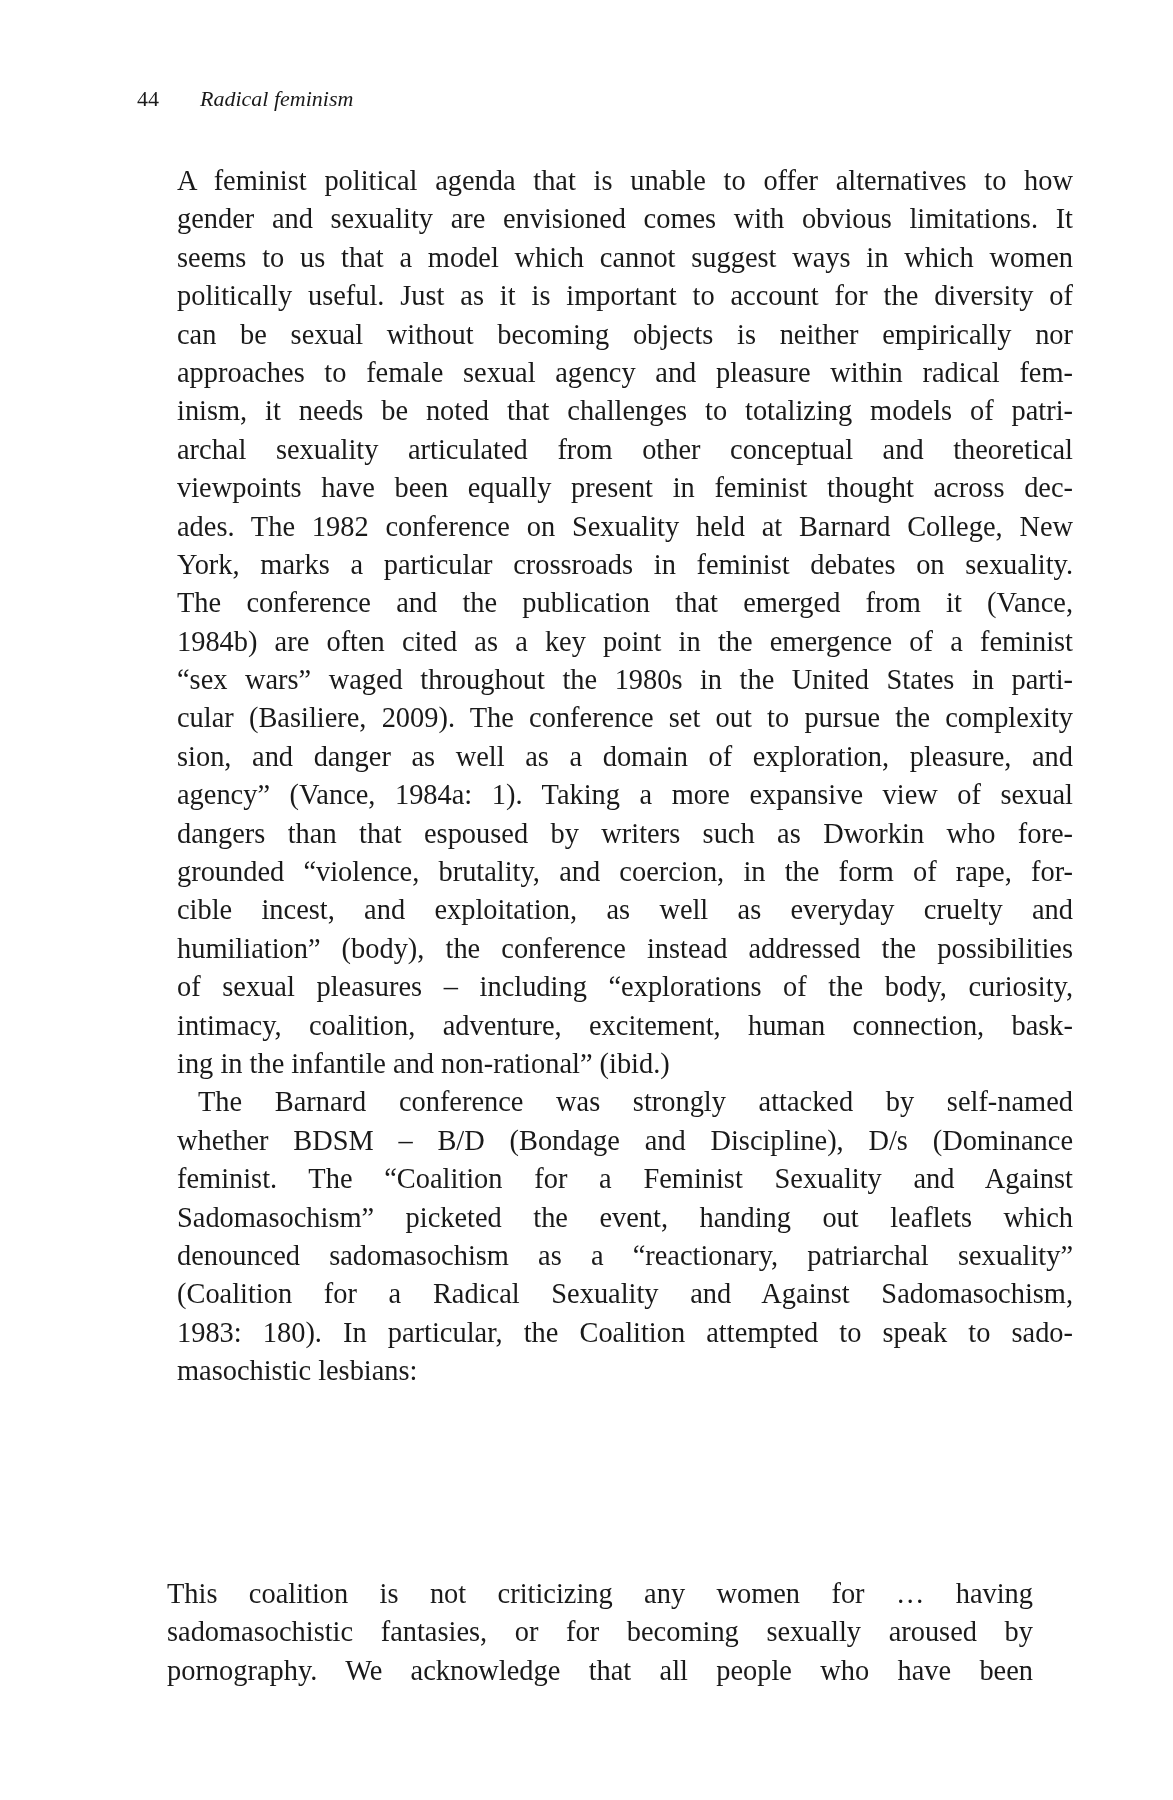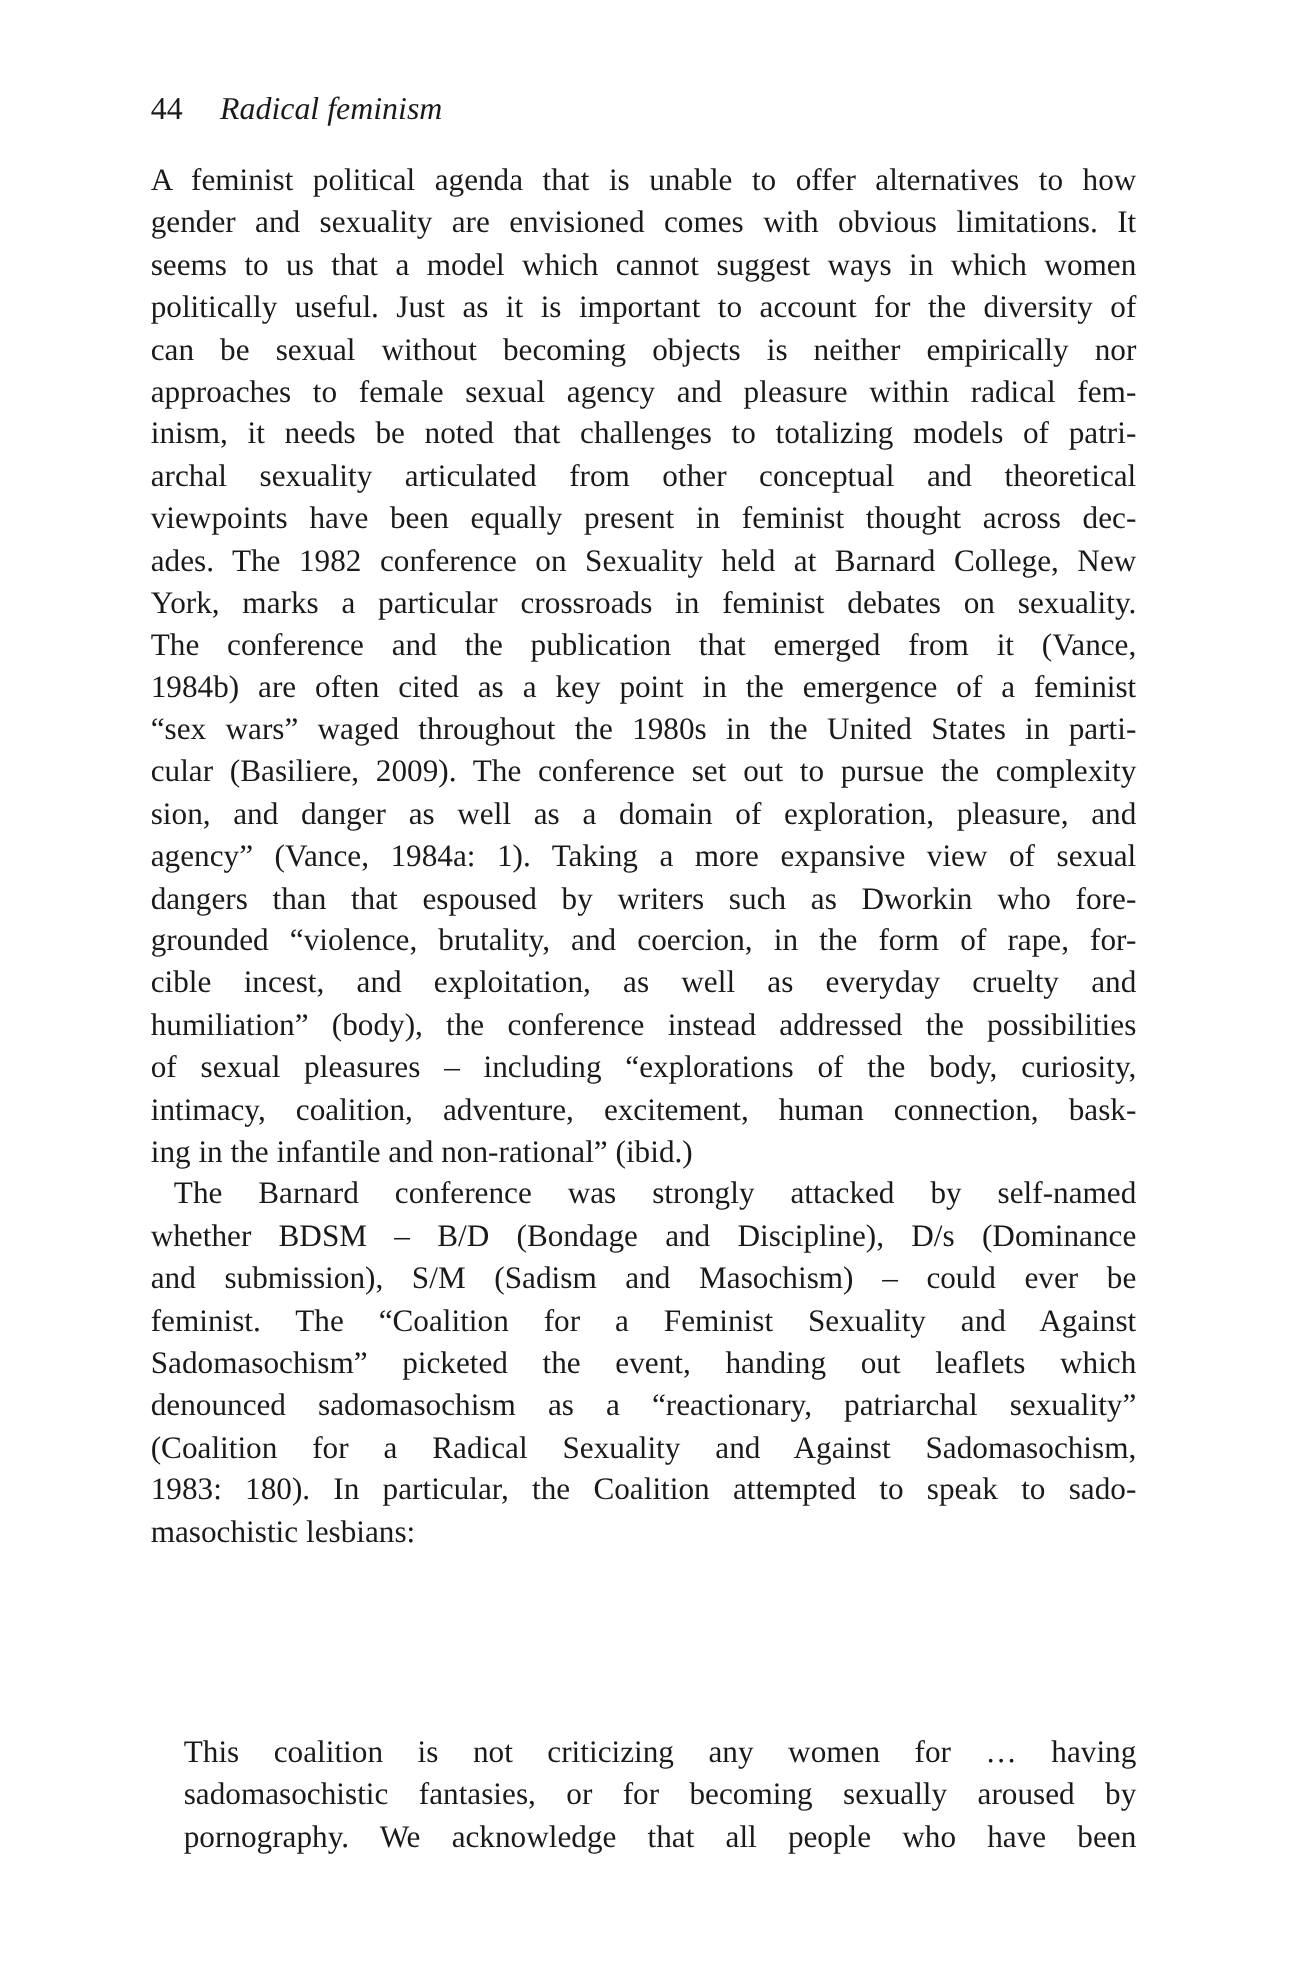--- a/index.html
+++ b/index.html
@@ -14,39 +14,40 @@
       overflow: hidden;
       color: #1a1a1a;
       font-family: "Liberation Serif", "DejaVu Serif", serif;
     }
     .running-head {
       position: absolute;
       left: 137px;
       top: 80px;
       height: 38px;
       line-height: 38px;
-      font-size: 29px;
+      font-size: 22px;
       white-space: nowrap;
     }
     .running-head .page-num {
       display: inline-block;
       width: 63px;
     }
     .running-head .section-title {
       font-style: italic;
     }
     .text-block {
       position: absolute;
       left: 137px;
       width: 896px;
       font-size: 28.4px;
       line-height: 38.4px;
     }
     .body-block {
-      top: 146px;
+      top: 162px;
+      margin-left: 40px;
     }
     .line {
       display: block;
       height: 38.4px;
       white-space: nowrap;
       text-align: justify;
       text-align-last: justify;
       overflow: visible;
     }
     .line.last {
@@ -93,21 +94,20 @@
     <span class="line">cible incest, and exploitation, as well as everyday cruelty and</span>
     <span class="line">humiliation” (body), the conference instead addressed the possibilities</span>
     <span class="line">of sexual pleasures – including “explorations of the body, curiosity,</span>
     <span class="line">intimacy, coalition, adventure, excitement, human connection, bask-</span>
     <span class="line last">ing in the infantile and non-rational” (ibid.)</span>
   </div>
 
   <div>
     <span class="line indent">The Barnard conference was strongly attacked by self-named</span>
     <span class="line">whether BDSM – B/D (Bondage and Discipline), D/s (Dominance</span>
-    <span class="line">and submission), S/M (Sadism and Masochism) – could ever be</span>
     <span class="line">feminist. The “Coalition for a Feminist Sexuality and Against</span>
     <span class="line">Sadomasochism” picketed the event, handing out leaflets which</span>
     <span class="line">denounced sadomasochism as a “reactionary, patriarchal sexuality”</span>
     <span class="line">(Coalition for a Radical Sexuality and Against Sadomasochism,</span>
     <span class="line">1983: 180). In particular, the Coalition attempted to speak to sado-</span>
     <span class="line last">masochistic lesbians:</span>
   </div>
 </div>
 
 <div class="text-block quote-block">

